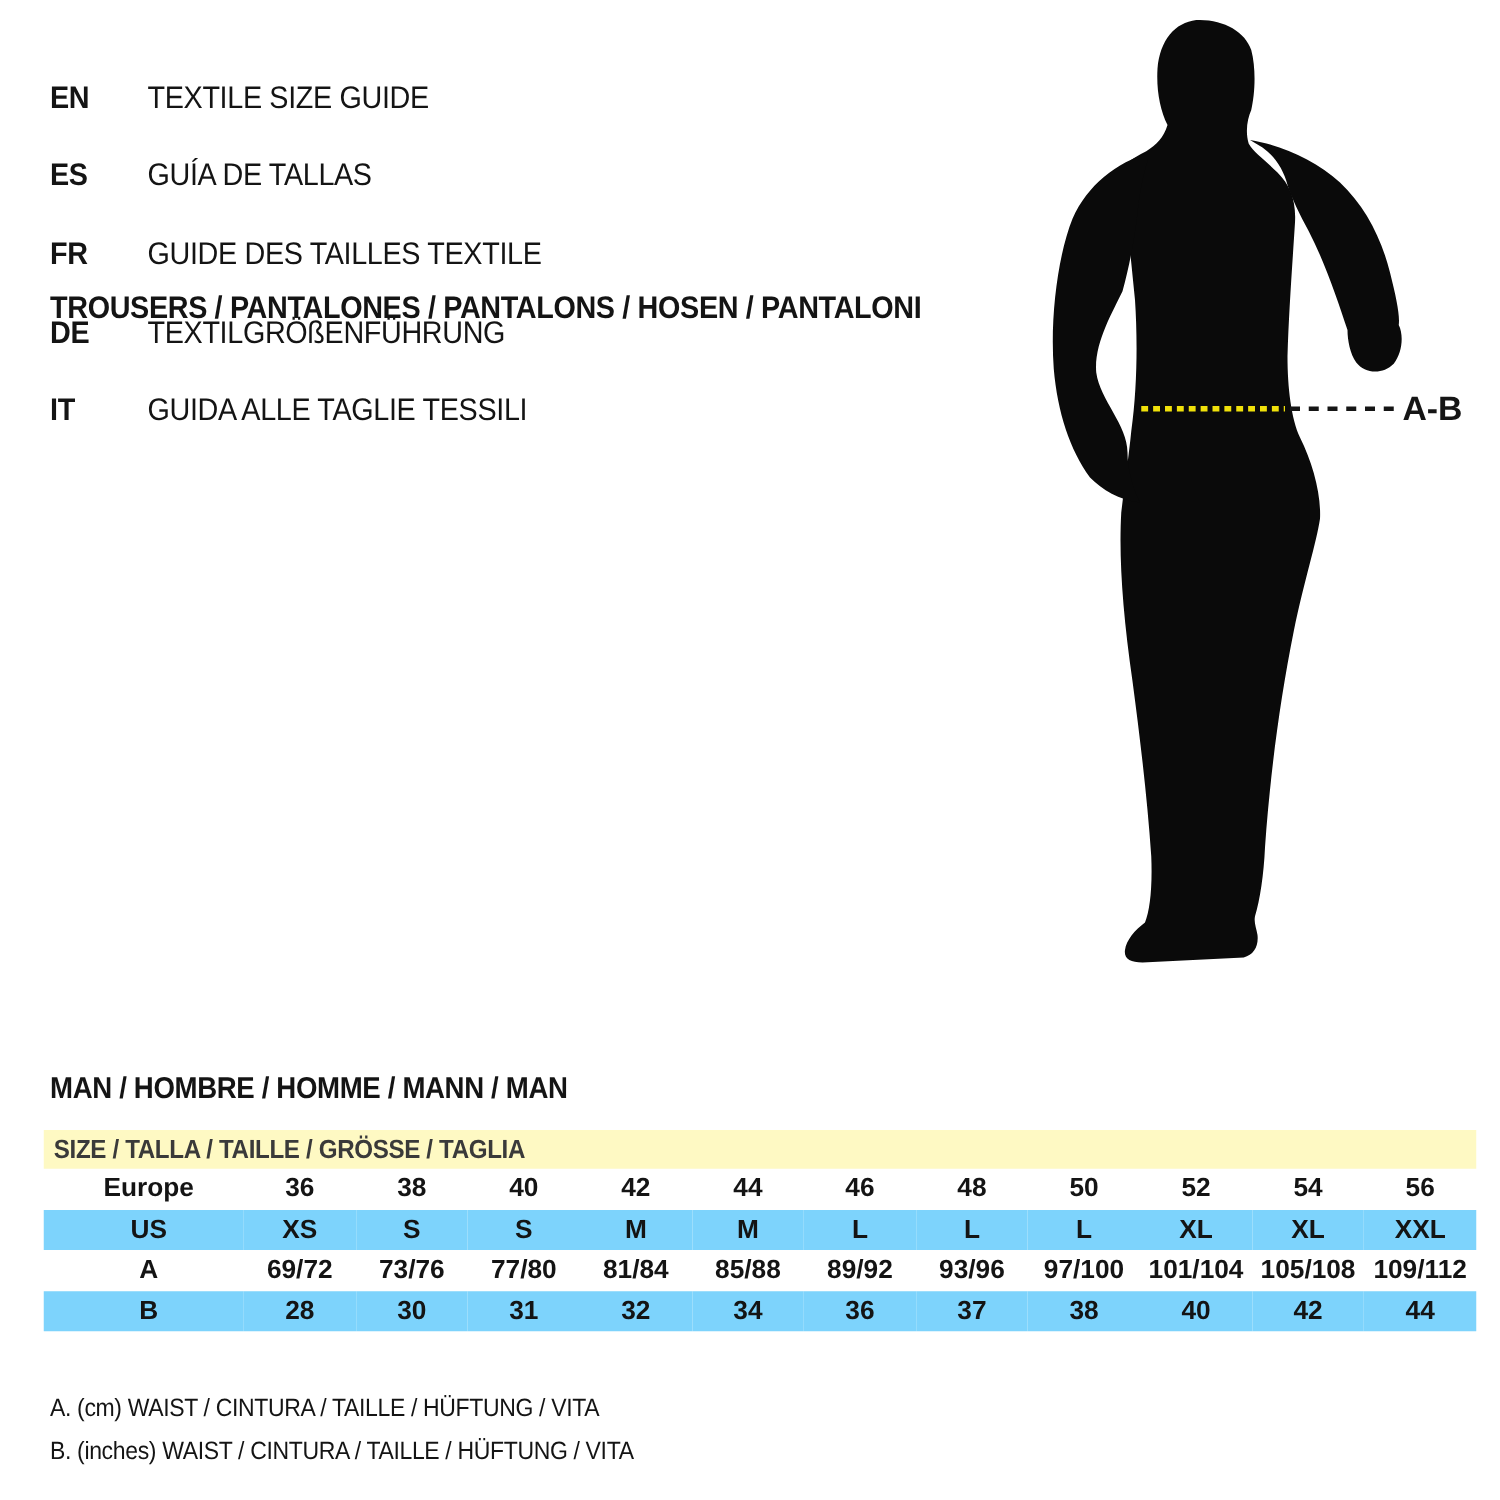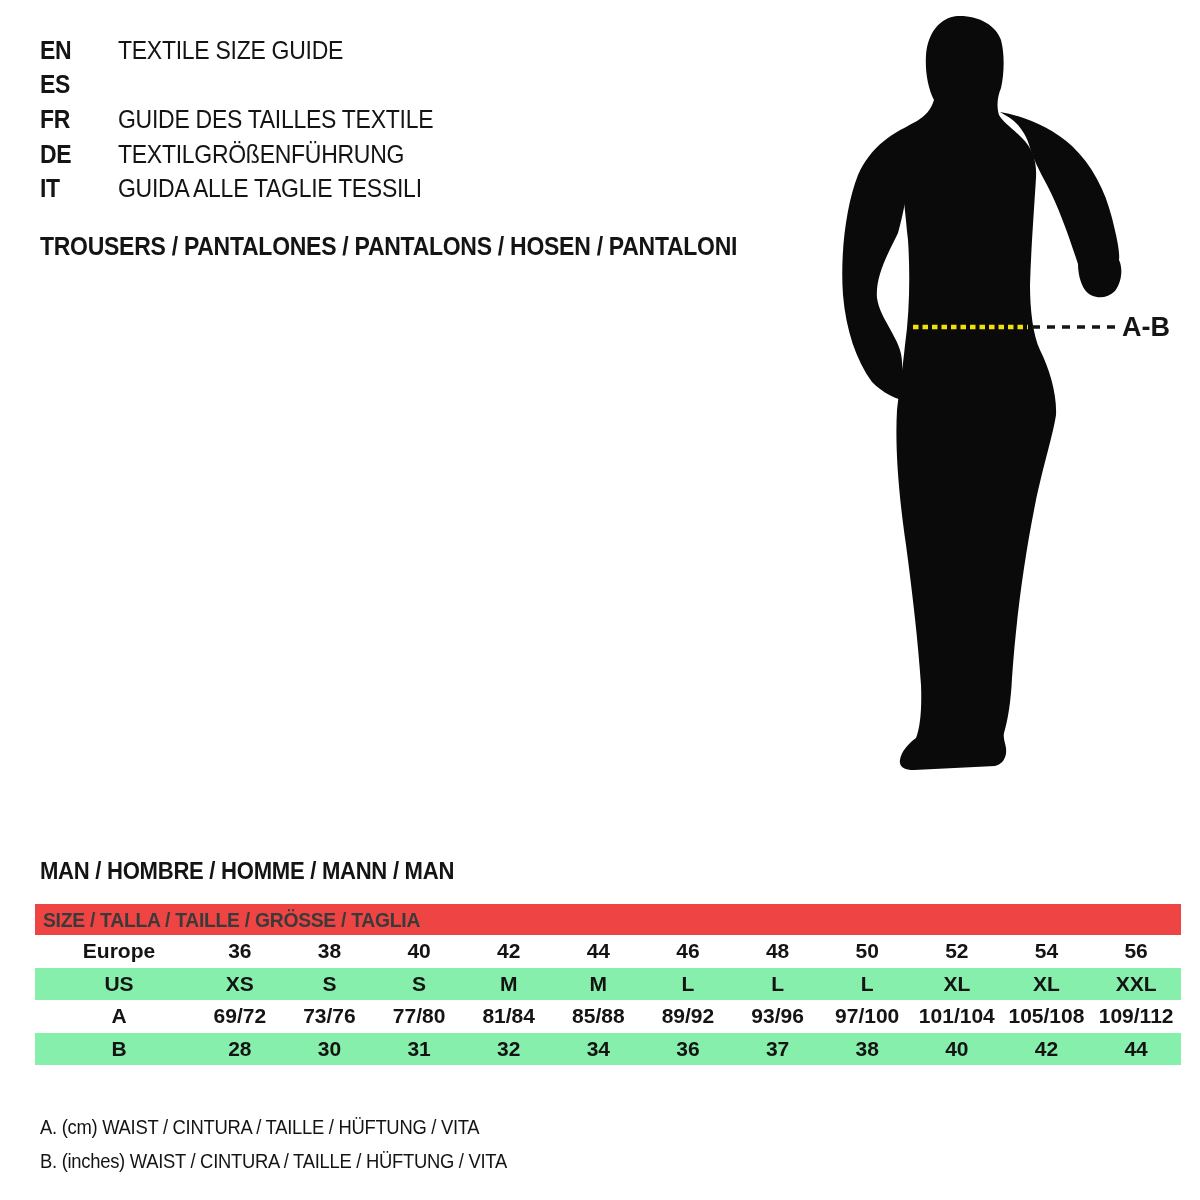--- a/index.html
+++ b/index.html
@@ -6,21 +6,21 @@
   .page {
     position:relative; width:1200px; height:1200px;
     background:#ffffff; color:#141414;
     font-family:"Liberation Sans", sans-serif;
     overflow:hidden;
   }
   .cond { display:inline-block; transform:scaleX(.92); transform-origin:left center; letter-spacing:-0.3px; }
 
   
   .lang-guide { position:absolute; left:40px; top:33px; }
-  .lang-row { display:flex; height:34.6px; align-items:center; }
+  .lang-row { display:flex; height:34.6px; align-items:center;margin-top:28px; }
   .lang-code { width:78px; font-size:25px; font-weight:bold; }
   .lang-label { font-size:25px; font-weight:normal; white-space:nowrap; }
 
   
   .category-heading {
     position:absolute; left:40px; top:232px;
     font-size:25px; font-weight:bold; white-space:nowrap;
   }
 
   
@@ -33,45 +33,46 @@
   }
 
   
   .size-table {
     position:absolute; left:35px; top:904px; width:1146px;
     border-collapse:collapse; table-layout:fixed;
     font-size:21px; font-weight:bold;
   }
   .size-table td { padding:0; }
   .size-table .hdr td {
-    background:#ef4444; height:31px; text-align:left; padding-left:8px;
+    background:#fef9c3; height:31px; text-align:left; padding-left:8px;
     color:#3a3a3a; font-size:21px;
   }
   .size-table .datarow td { height:32.5px; text-align:center; }
   .size-table .datarow td.rowlabel { text-align:center; padding-left:8px; }
-  .size-table .alt td { background:#86efac; }
+  .size-table .alt td { background:#7dd3fc; }
 
   
   .footnotes {
     position:absolute; left:40px; top:1110px;
     font-size:20px; font-weight:normal; line-height:34px; white-space:nowrap;
   }
 </style>
 </head>
 <body>
 
 <div class="page">
 
   <div class="lang-guide">
     <div class="lang-row">
       <span class="lang-code"><span class="cond">EN</span></span>
       <span class="lang-label"><span class="cond">TEXTILE SIZE GUIDE</span></span>
     </div>
     <div class="lang-row">
       <span class="lang-code"><span class="cond">ES</span></span>
+      <span class="lang-label"><span class="cond">GUÍA DE TALLAS</span></span>
     </div>
     <div class="lang-row">
       <span class="lang-code"><span class="cond">FR</span></span>
       <span class="lang-label"><span class="cond">GUIDE DES TAILLES TEXTILE</span></span>
     </div>
     <div class="lang-row">
       <span class="lang-code"><span class="cond">DE</span></span>
       <span class="lang-label"><span class="cond">TEXTILGRÖßENFÜHRUNG</span></span>
     </div>
     <div class="lang-row">

